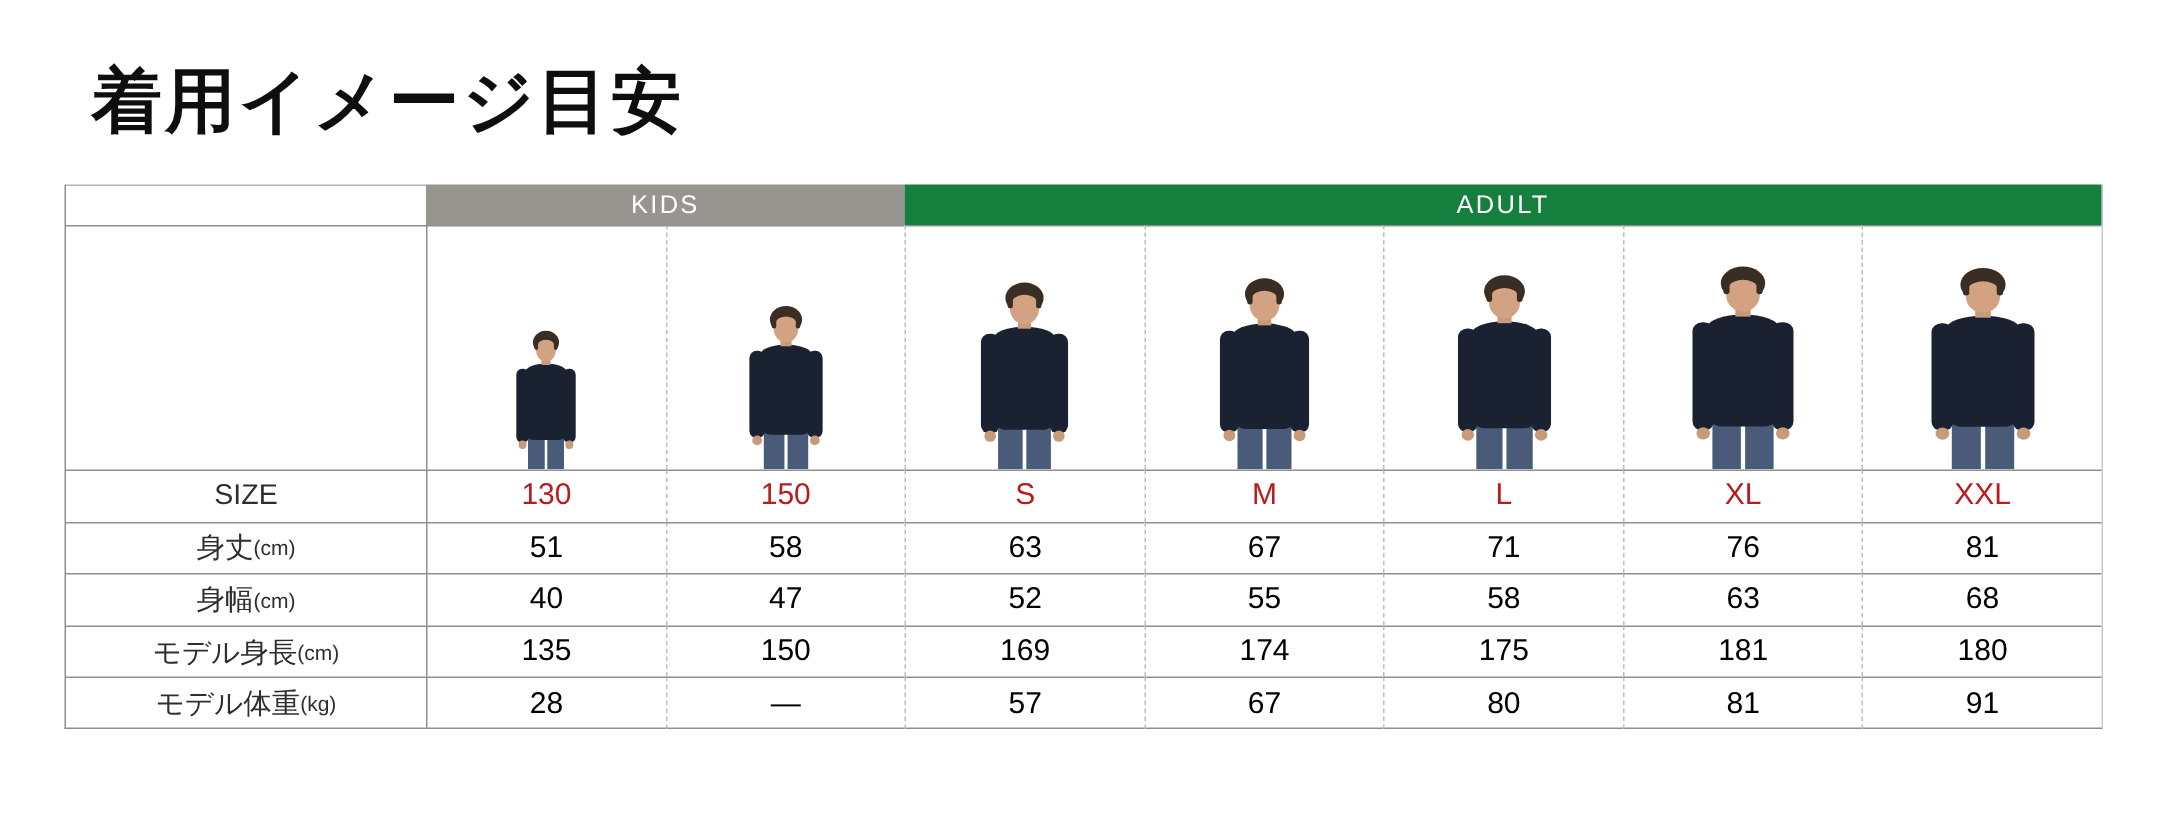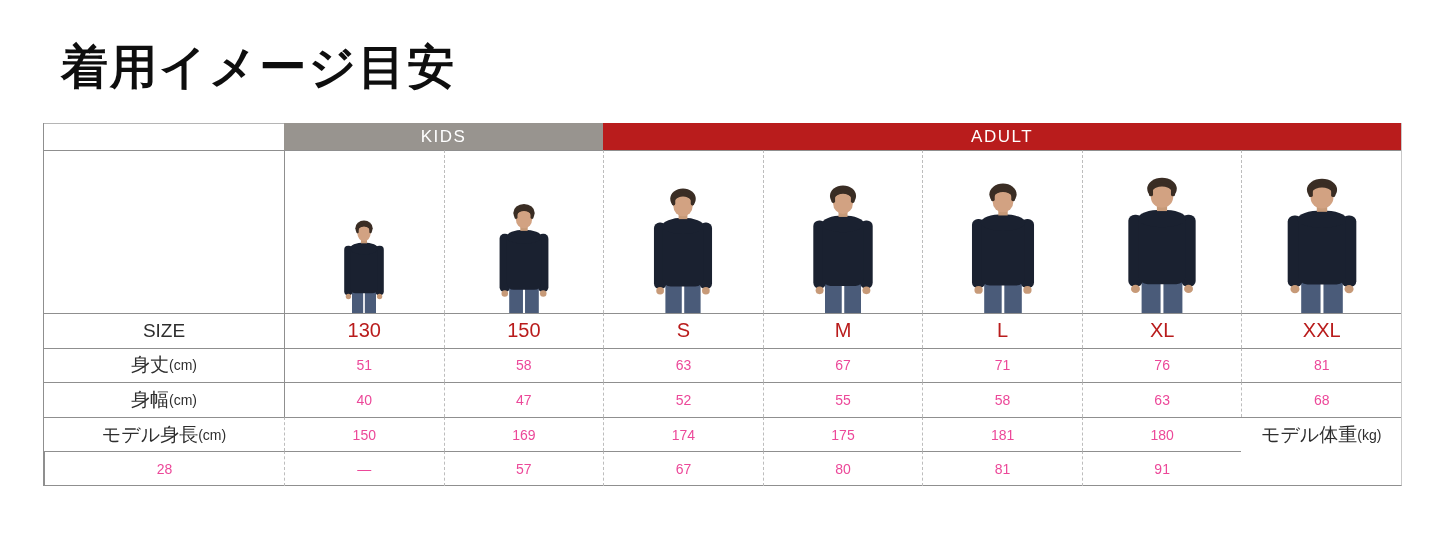--- a/index.html
+++ b/index.html
@@ -24,33 +24,33 @@
     background:#ffffff;
   }
   .cell{
     display:flex;align-items:center;justify-content:center;
     box-sizing:border-box;overflow:hidden;
   }
   
   .h-blank{border-top:1px solid #b5b5b5;background:#ffffff;}
   .h-kids{grid-column:2 / span 2;background:#98948f;color:#ffffff;
           font-size:17px;letter-spacing:1.5px;}
-  .h-adult{grid-column:4 / span 5;background:#b91c1c;color:#ffffff;
+  .h-adult{grid-column:4 / span 5;background:#15803d;color:#ffffff;
           font-size:17px;letter-spacing:1.5px;}
   
   .rt{border-top:1px solid #8f8f8f;}
   .vl-solid{border-left:1px solid #8f8f8f;}
   .vl-dash{border-left:1px dashed #bdbdbd;}
   
   .photo-cell{align-items:flex-end;}
   .figure{display:block;}
   
   .lbl{font-size:19px;color:#2e2e2e;}
   .lbl .unit{font-size:14px;color:#2e2e2e;}
-  .val{font-size:14px;color:#ec4899;}
+  .val{font-size:20px;color:#000000;}
   .size-val{font-size:20px;color:#b91c1c;}
 </style>
 </head>
 <body>
 
 <svg width="0" height="0" style="position:absolute" aria-hidden="true">
   <defs>
     <g id="person">
 
       <rect x="30" y="114" width="18.6" height="36" fill="#4A5B79"></rect>
@@ -153,20 +153,21 @@
   <div class="cell rt vl-dash val">52</div>
   <div class="cell rt vl-dash val">55</div>
   <div class="cell rt vl-dash val">58</div>
   <div class="cell rt vl-dash val">63</div>
   <div class="cell rt vl-dash val">68</div>
 
   <div class="cell rt lbl">
     <span>モデル身長</span>
       <span class="unit">(cm)</span>
   </div>
+  <div class="cell rt vl-solid val">135</div>
   <div class="cell rt vl-dash val">150</div>
   <div class="cell rt vl-dash val">169</div>
   <div class="cell rt vl-dash val">174</div>
   <div class="cell rt vl-dash val">175</div>
   <div class="cell rt vl-dash val">181</div>
   <div class="cell rt vl-dash val">180</div>
 
   <div class="cell rt lbl">
     <span>モデル体重</span>
       <span class="unit">(kg)</span>

